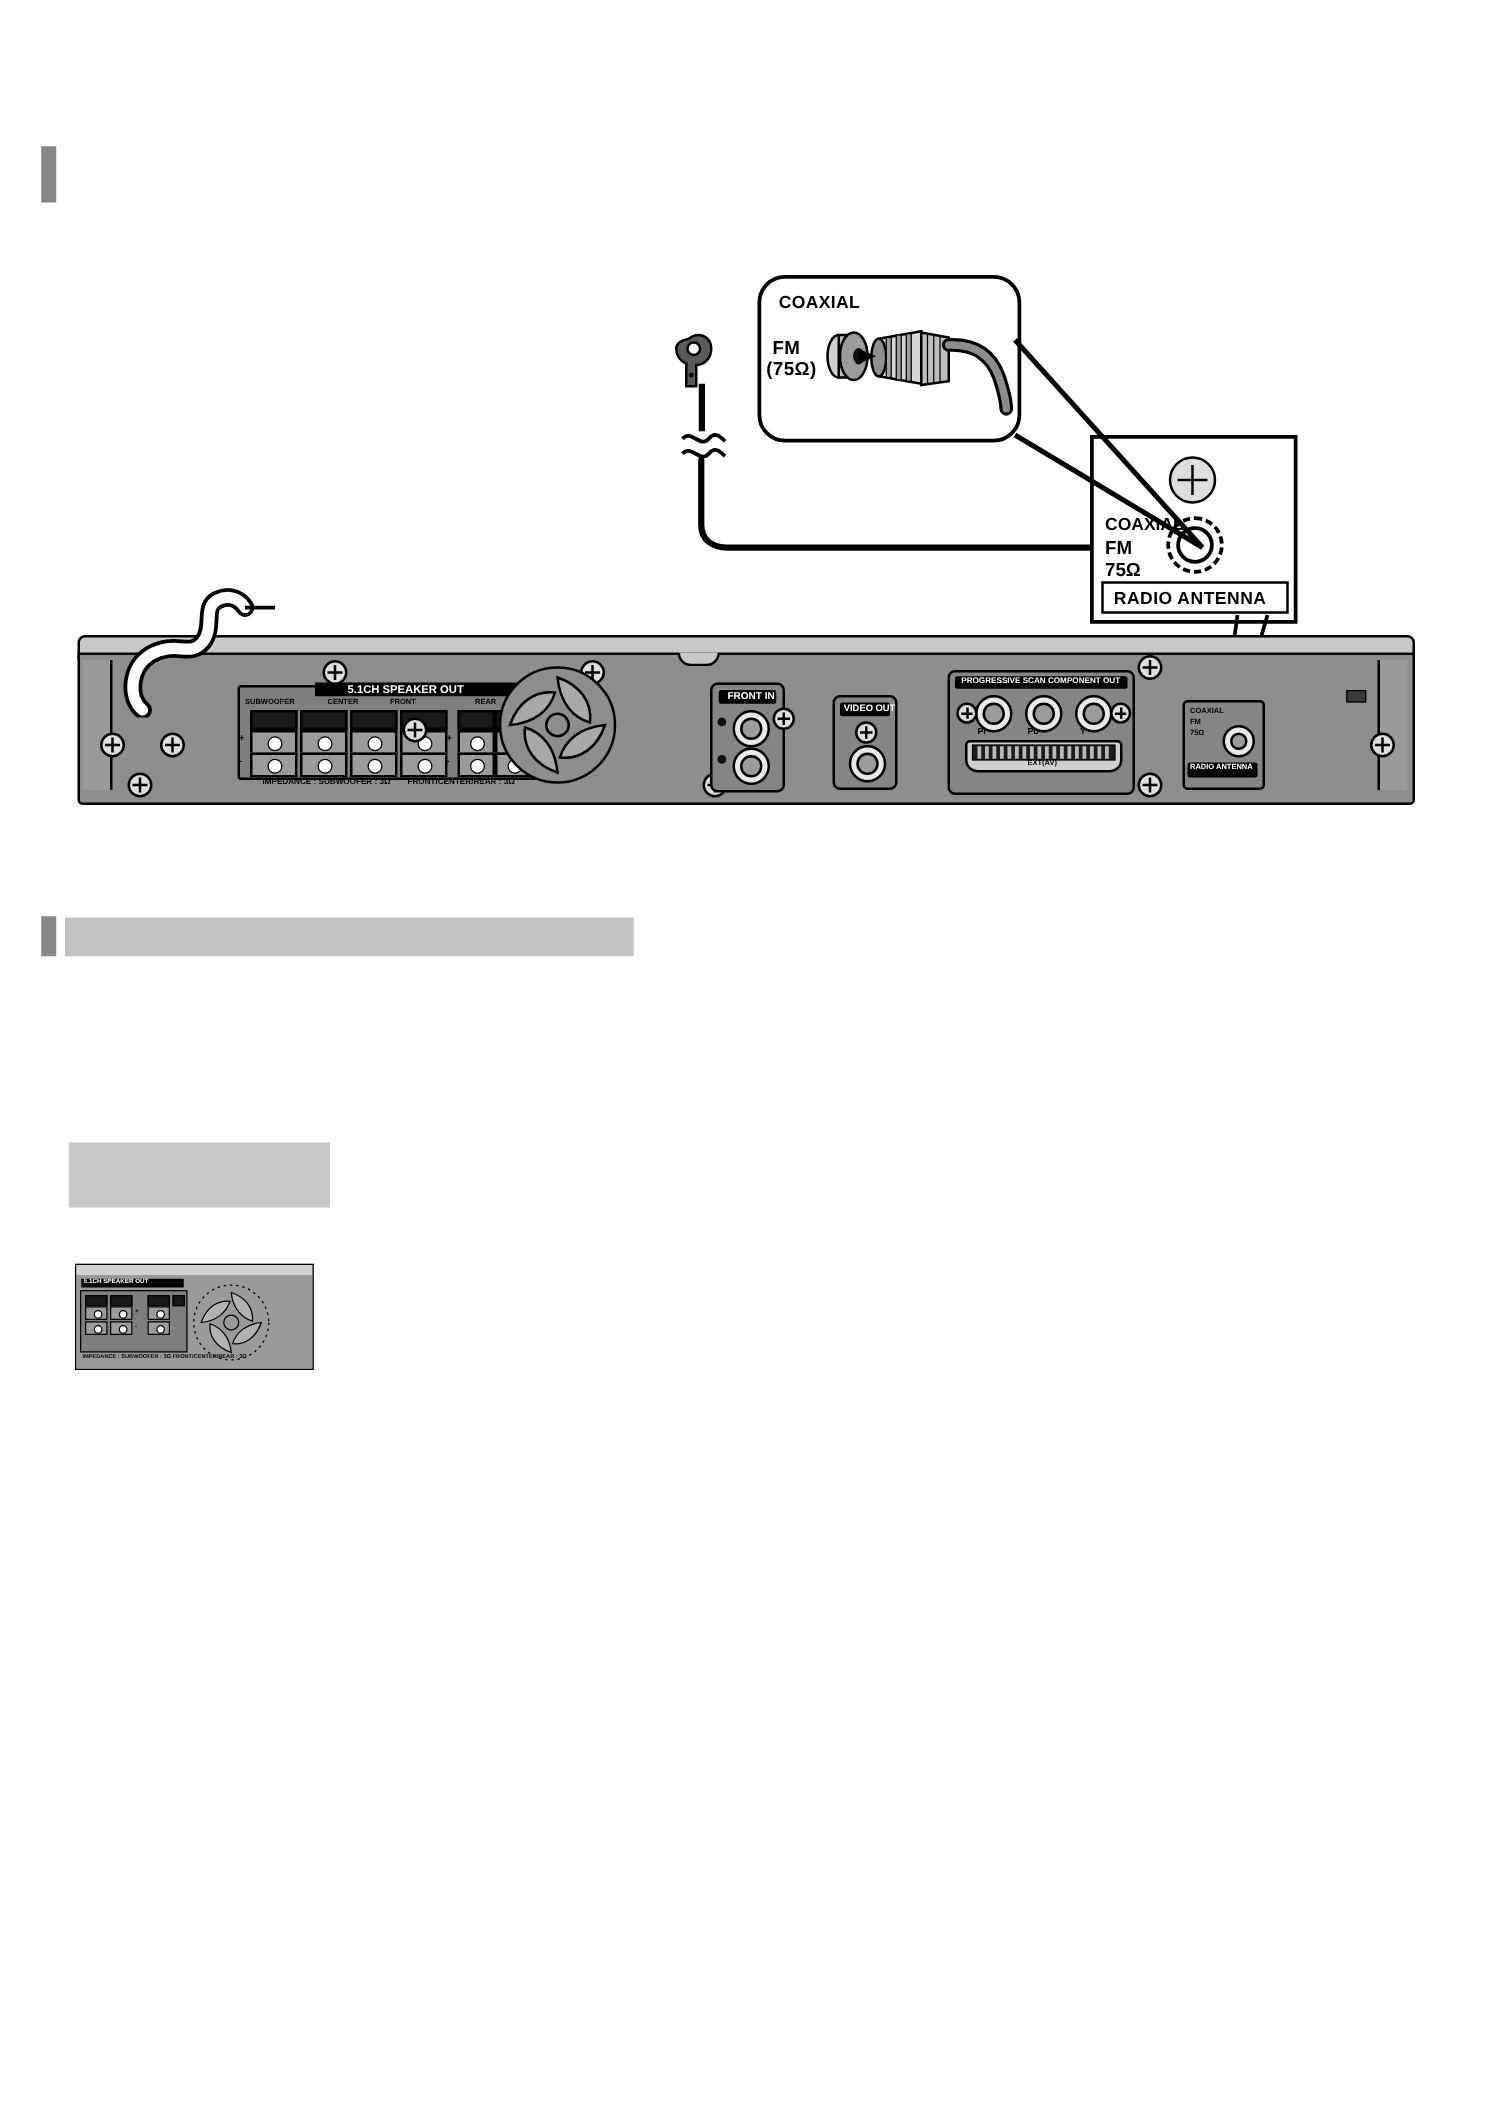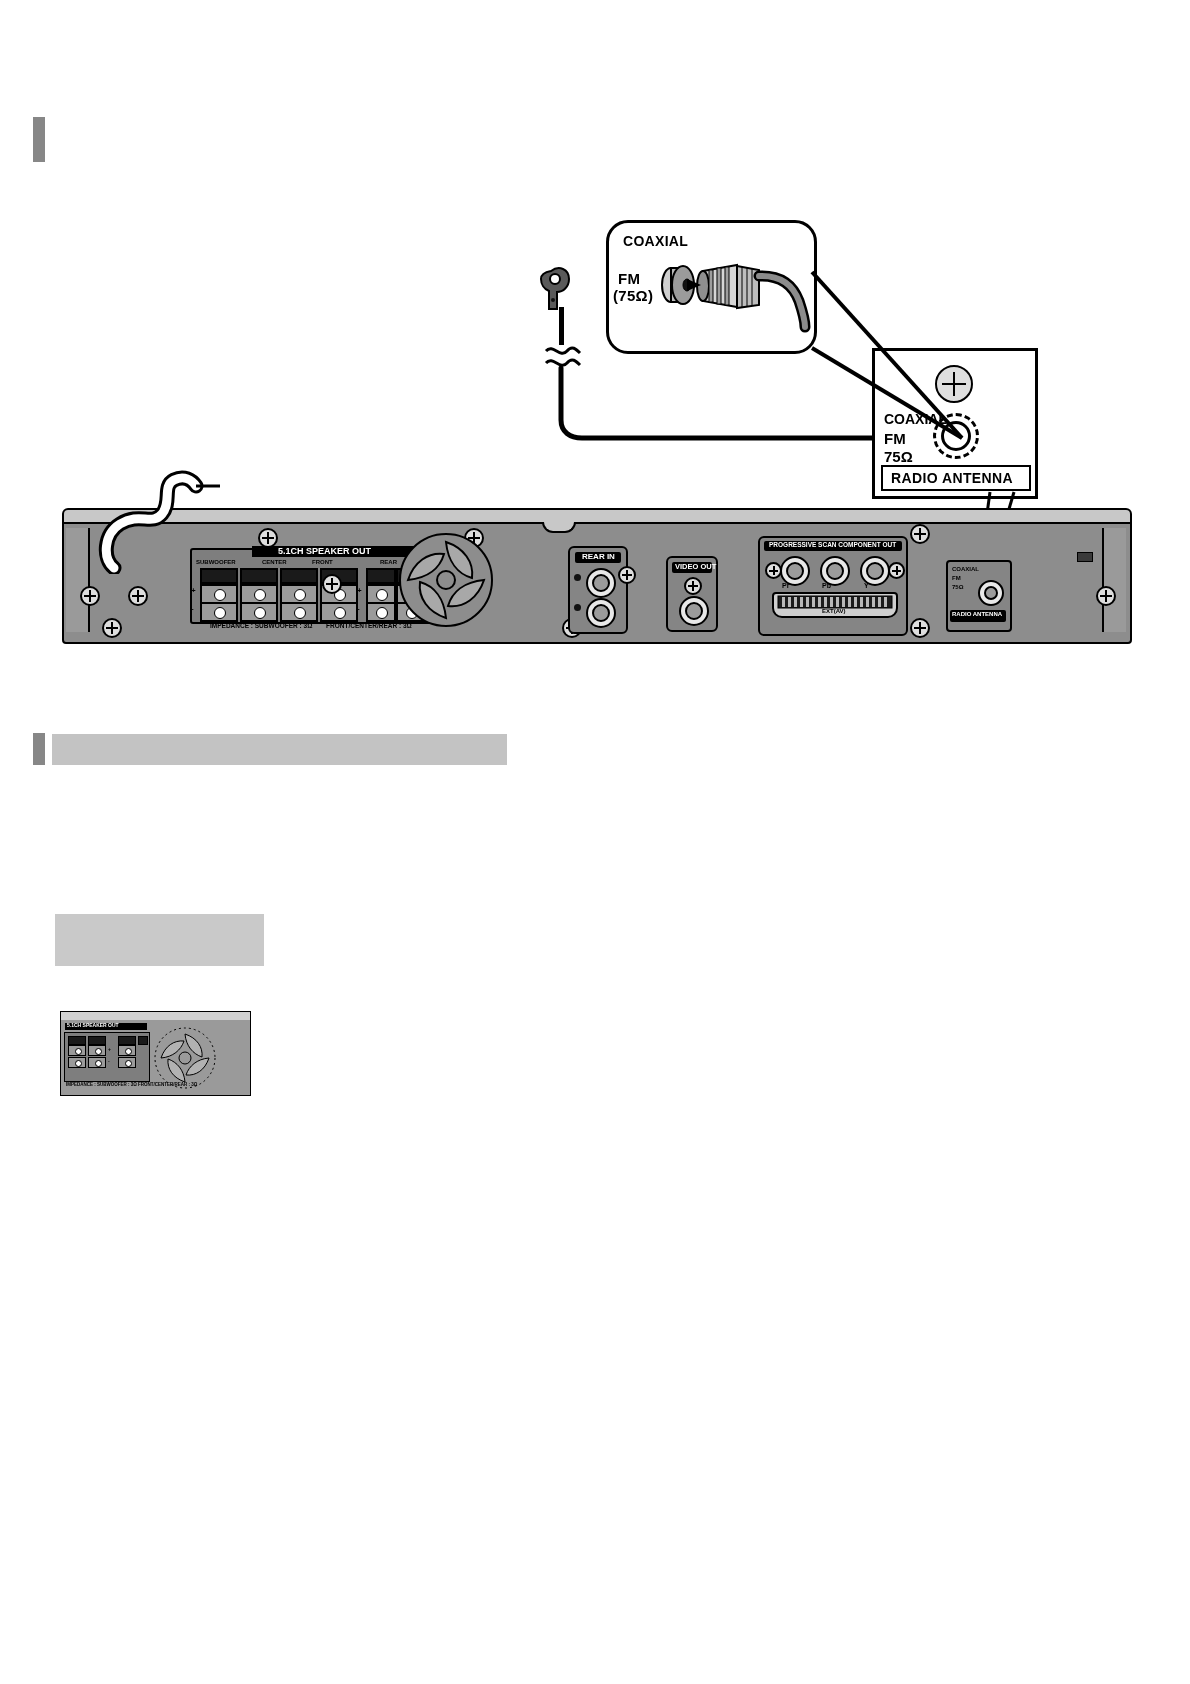--- a/index.html
+++ b/index.html
@@ -217,21 +217,21 @@
     <path d="M88 50 C82 68 68 78 52 76 C56 62 68 52 88 50 Z" fill="#a8a8a8" stroke="#000" stroke-width="2"></path>
     <path d="M50 88 C32 82 22 68 24 52 C38 56 48 68 50 88 Z" fill="#a8a8a8" stroke="#000" stroke-width="2"></path>
     <path d="M12 50 C18 32 32 22 48 24 C44 38 32 48 12 50 Z" fill="#a8a8a8" stroke="#000" stroke-width="2"></path>
     <circle cx="50" cy="50" r="9" fill="#8d8d8d" stroke="#000" stroke-width="2"></circle>
   </svg>
 
   <div class="abs" style="left:480px;top:14px;width:30px;height:9px;background:#c8c8c8;border:2px solid #000;border-top:none;border-radius:0 0 14px 14px;"></div>
 
   <div class="abs" style="left:506px;top:38px;width:56px;height:84px;background:#858585;border:2px solid #000;border-radius:6px;">
     <div class="abs" style="left:5px;top:4px;width:46px;height:11px;background:#000;border-radius:2px;">
-      <div class="lbl" style="left:7px;top:0px;font-size:8px;color:#fff;">REAR IN</div>
+      <div class="lbl" style="left:7px;top:0px;font-size:8px;color:#fff;">FRONT IN</div>
     </div>
     <div class="jack" style="left:16px;top:20px;width:26px;height:26px;">
       <div class="jack-in" style="left:4px;top:4px;width:14px;height:14px;"></div>
     </div>
     <div class="jack" style="left:16px;top:50px;width:26px;height:26px;">
       <div class="jack-in" style="left:4px;top:4px;width:14px;height:14px;"></div>
     </div>
     <div class="abs" style="left:4px;top:26px;width:7px;height:7px;background:#111;border-radius:50%;"></div>
     <div class="abs" style="left:4px;top:56px;width:7px;height:7px;background:#111;border-radius:50%;"></div>
   </div>

